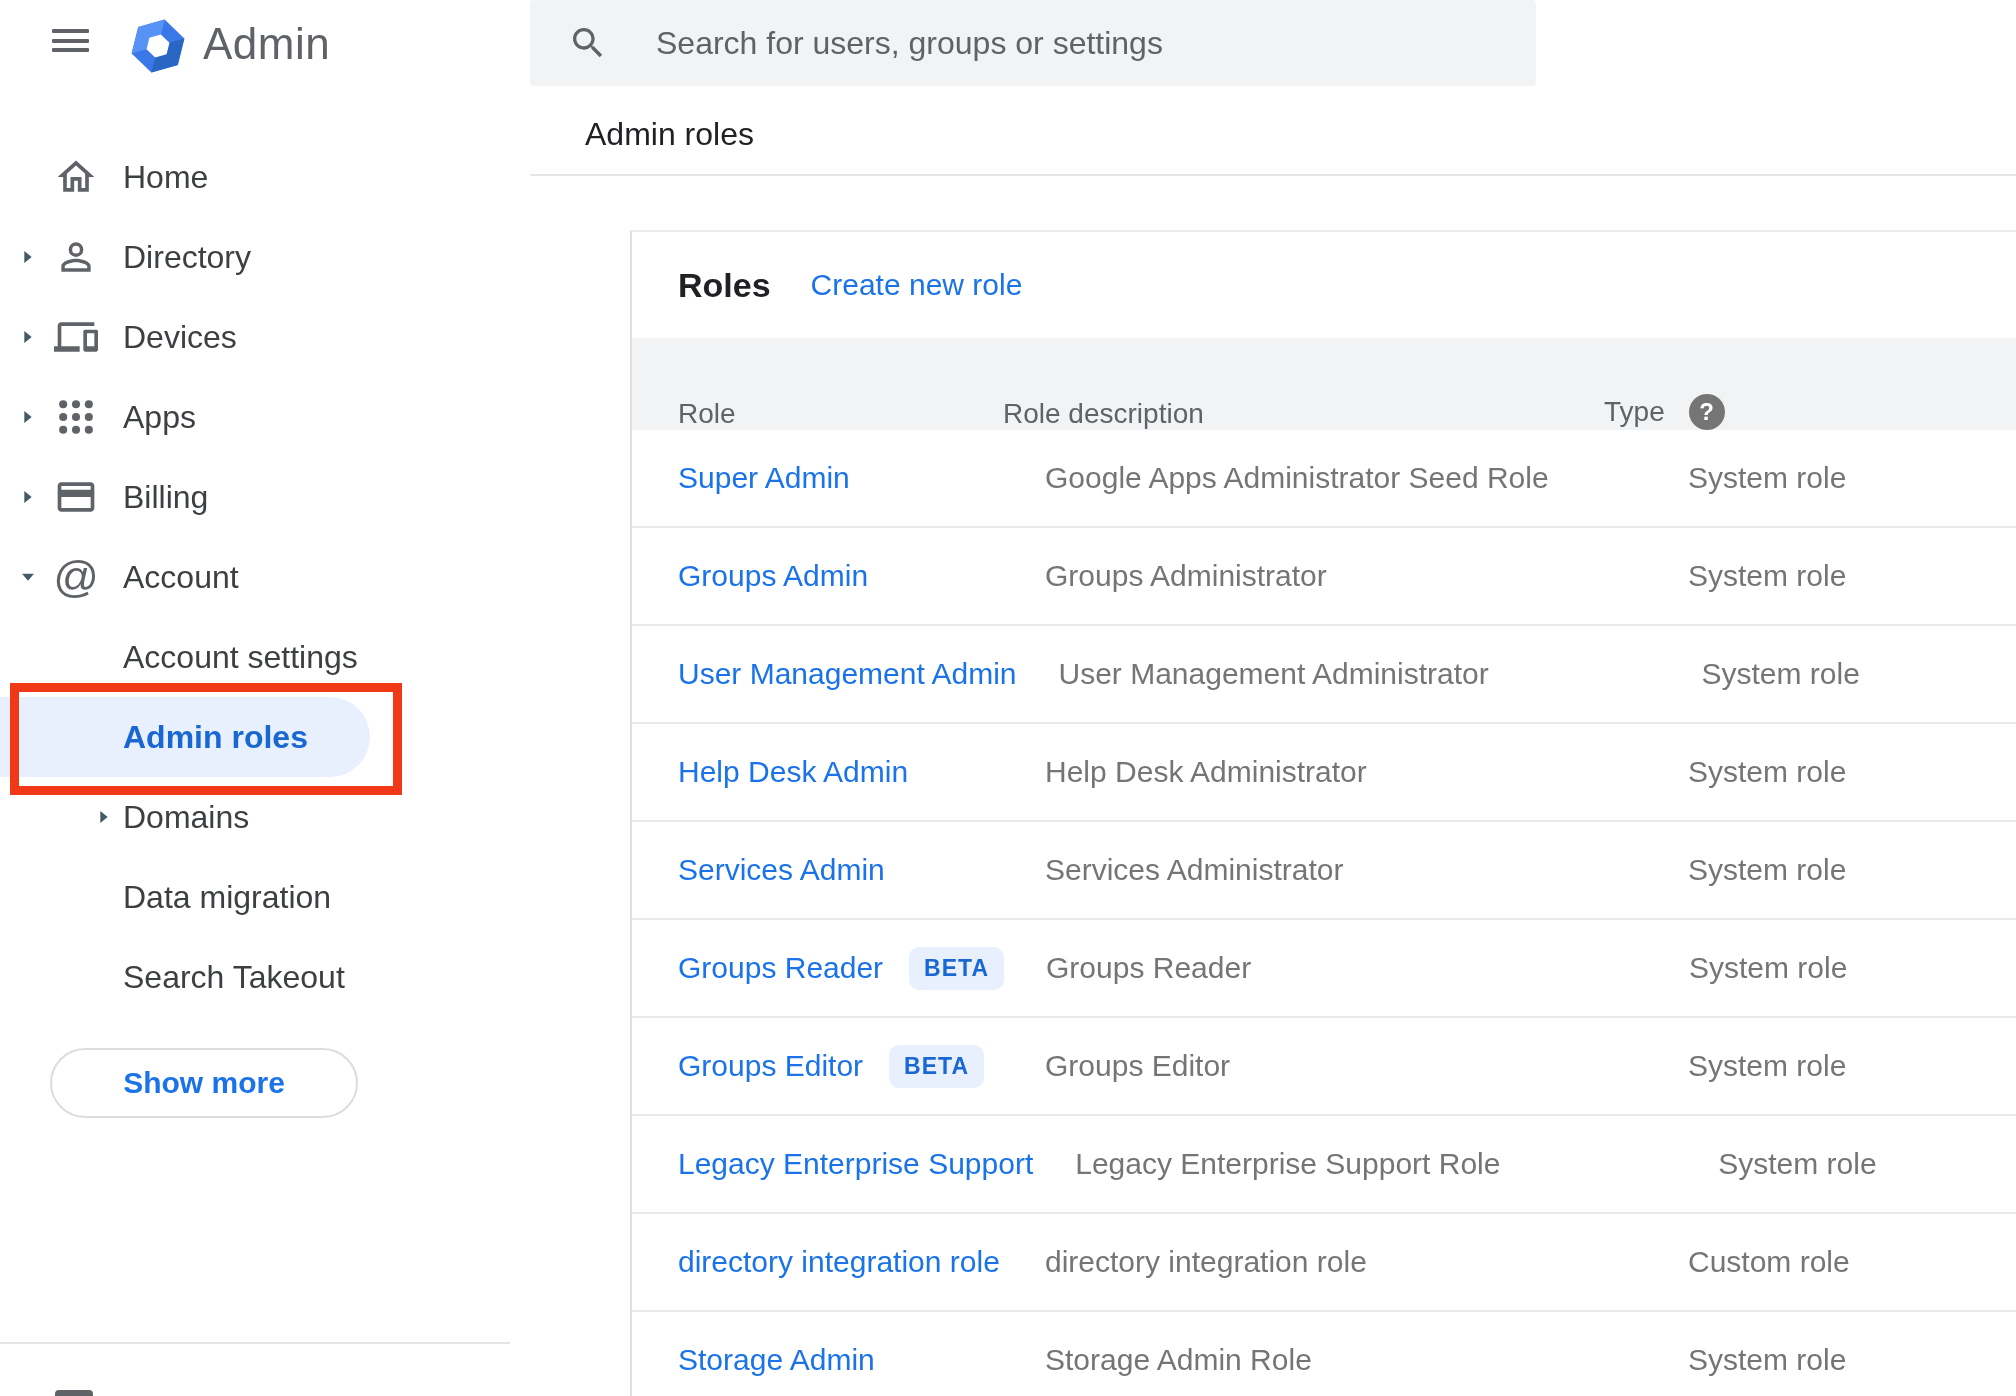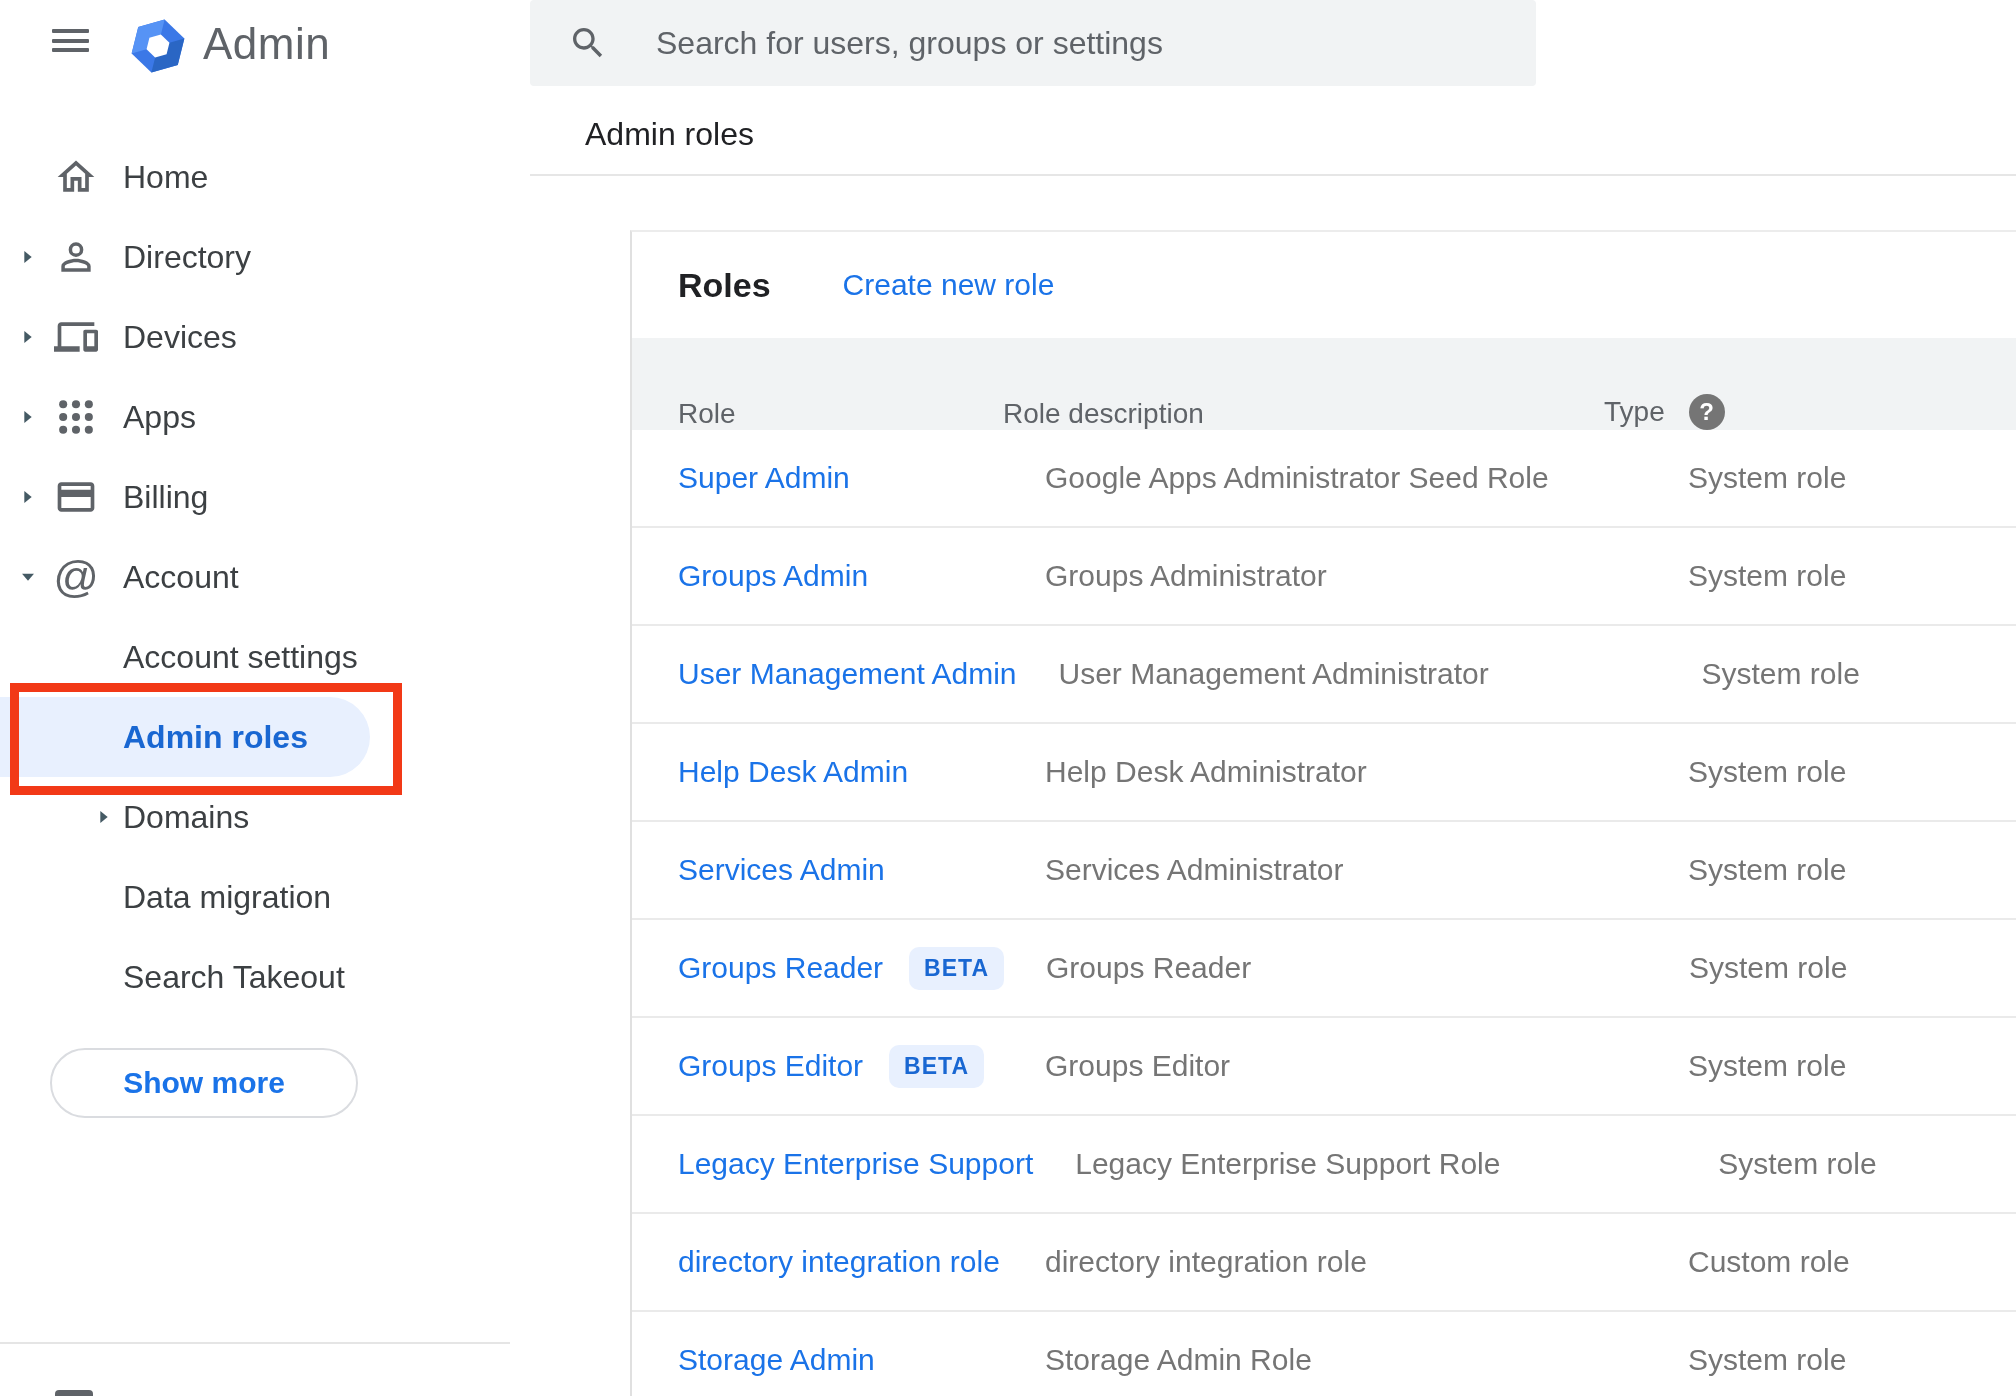--- a/index.html
+++ b/index.html
@@ -45,21 +45,21 @@
     font-family:"Liberation Sans", sans-serif;font-size:32px;color:#202124;}
   .searchbar input::placeholder{color:#5f6368;opacity:1;}
   .breadcrumb{position:absolute;left:585px;top:116px;font-size:32px;color:#202124;}
   .crumb-divider{position:absolute;left:530px;top:174px;width:1486px;height:2px;background:#e6e6e6;}
   
   .card{position:absolute;left:630px;top:230px;width:1598px;height:1166px;
     border-left:2px solid #e0e0e0;border-top:2px solid #ececec;box-sizing:border-box;
     overflow:hidden;background:#fff;}
   .card-header{height:106px;display:flex;align-items:center;}
   .card-title{margin-left:46px;font-size:34px;font-weight:700;color:#202124;}
-  .create-link{margin-left:72px;font-size:30px;color:#1a73e8;text-decoration:none;cursor:pointer;}
+  .create-link{margin-left:40px;font-size:30px;color:#1a73e8;text-decoration:none;cursor:pointer;}
   .thead{height:92px;background:#f1f3f4;display:flex;align-items:flex-end;
     font-size:28px;color:#5f6368;}
   .col-role{flex:0 0 371px;padding-left:46px;box-sizing:border-box;display:flex;align-items:center;}
   .col-desc{flex:0 0 601px;}
   .col-type{flex:1;display:flex;align-items:center;}
   .help-circle{display:inline-flex;width:36px;height:36px;border-radius:50%;
     background:#757575;color:#fff;font-size:24px;font-weight:700;
     align-items:center;justify-content:center;margin-left:24px;cursor:pointer;}
   .trow{height:98px;display:flex;align-items:center;border-bottom:2px solid #eaeaea;
     box-sizing:border-box;font-size:30px;}

